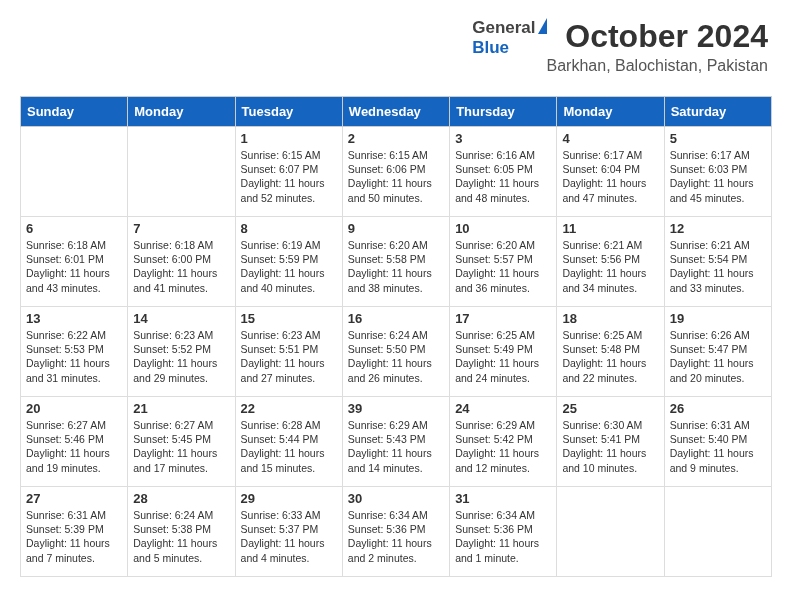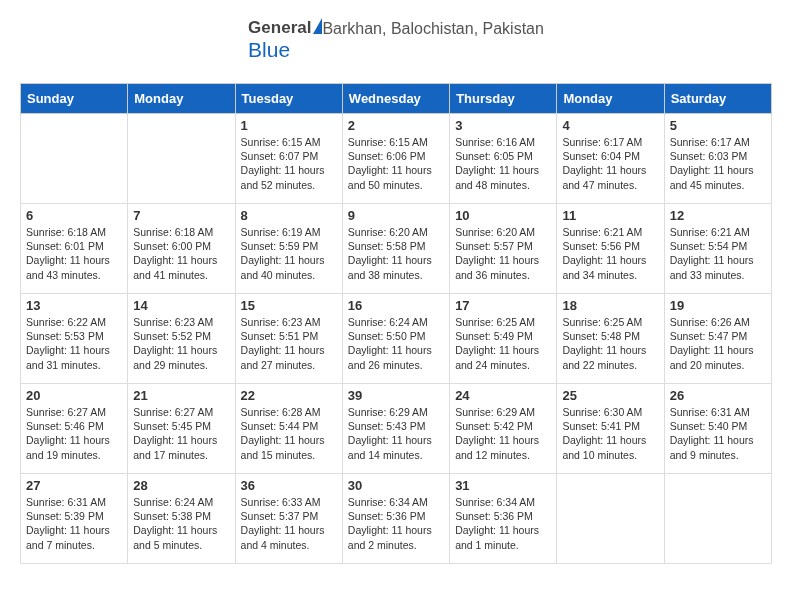--- a/index.html
+++ b/index.html
@@ -4,21 +4,21 @@
   <style>
     * { box-sizing: border-box; margin: 0; padding: 0; }
     body {
       font-family: Arial, sans-serif;
       background: #fff;
       width: 792px;
       min-height: 612px;
     }
     .header {
       display: flex;
-      justify-content: center;
+      justify-content: flex-end;
       align-items: flex-start;
       padding: 18px 24px 8px 24px;
     }
     .title-block {
       text-align: right;
     }
     .month-title {
       font-size: 32px;
       font-weight: bold;
       color: #333;
@@ -75,22 +75,22 @@
       display: flex;
       align-items: center;
     }
     .logo-text-general {
       color: #444;
       font-size: 17px;
       font-weight: bold;
     }
     .logo-text-blue {
       color: #1565C0;
-      font-size: 21px;
-      font-weight: normal;
+      font-size: 17px;
+      font-weight: bold;
     }
     .triangle {
       display: inline-block;
       width: 0;
       height: 0;
       border-left: 9px solid transparent;
       border-bottom: 16px solid #1565C0;
       margin-left: 2px;
       position: relative;
       top: -2px;
@@ -105,20 +105,21 @@
       <div style="display:flex; align-items:center;">
         <span class="logo-text-general">General</span>
         <span class="triangle"></span>
       </div>
       <div>
         <span class="logo-text-blue">Blue</span>
       </div>
     </div>
   </div>
   <div class="title-block">
+    <div class="month-title">October 2024</div>
     <div class="location-title">Barkhan, Balochistan, Pakistan</div>
   </div>
 </div>
 
 <div class="calendar-wrapper">
   <table class="calendar">
     <thead>
       <tr>
 
       <th>Sunday</th>
@@ -304,21 +305,21 @@
 Sunset: 5:39 PM
 Daylight: 11 hours and 7 minutes.</div>
           </td>
           <td>
             <div class="day-num">28</div>
             <div class="day-info" style="white-space: pre-line;">Sunrise: 6:24 AM
 Sunset: 5:38 PM
 Daylight: 11 hours and 5 minutes.</div>
           </td>
           <td>
-            <div class="day-num">36</div>
+            <div class="day-num">29</div>
             <div class="day-info" style="white-space: pre-line;">Sunrise: 6:33 AM
 Sunset: 5:37 PM
 Daylight: 11 hours and 4 minutes.</div>
           </td>
           <td>
             <div class="day-num">30</div>
             <div class="day-info" style="white-space: pre-line;">Sunrise: 6:34 AM
 Sunset: 5:36 PM
 Daylight: 11 hours and 2 minutes.</div>
           </td>

